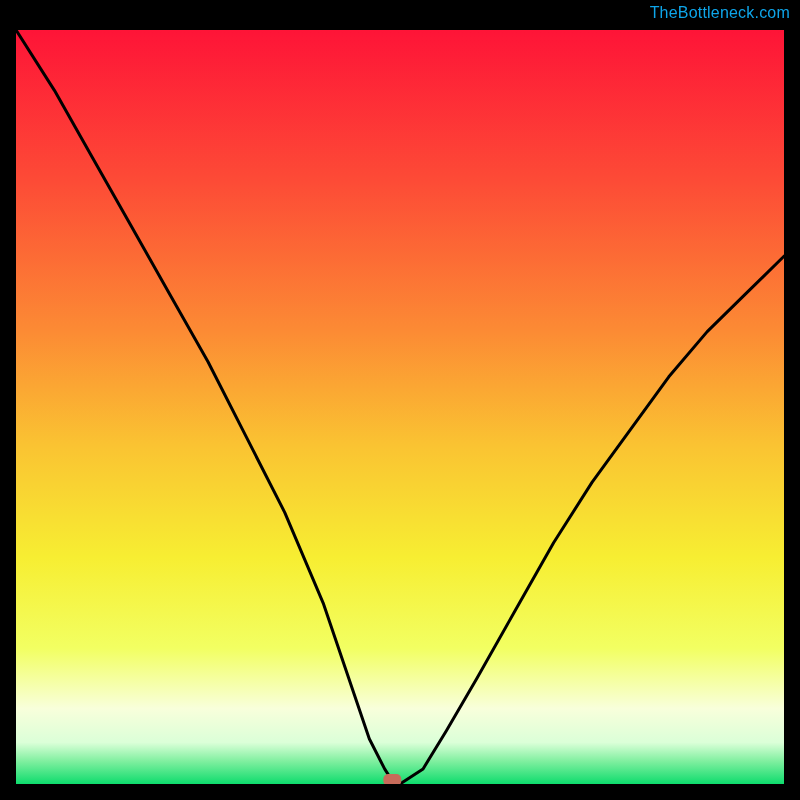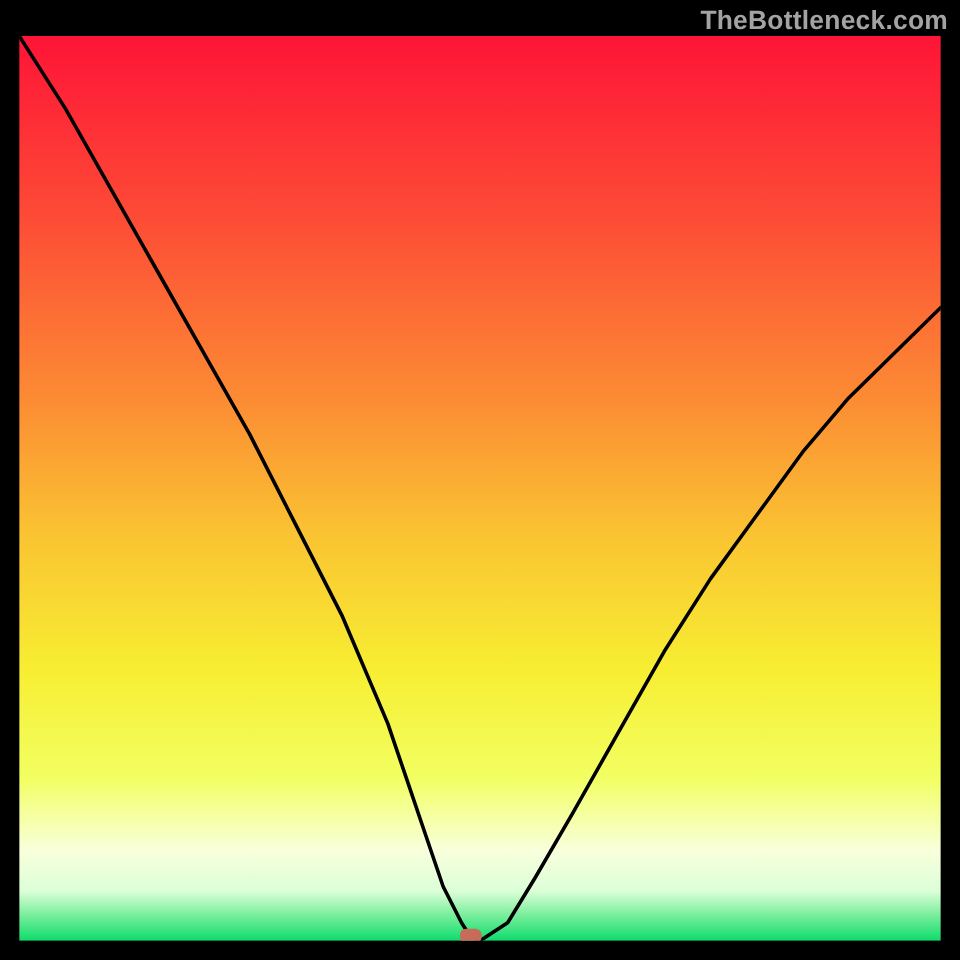--- a/index.html
+++ b/index.html
@@ -14,23 +14,23 @@
   .frame {
     position: relative;
     width: 800px;
     height: 800px;
     background: #000;
   }
   .watermark {
     position: absolute;
     top: 4px;
     right: 10px;
-    color: #a3a3a3;
-    font-size: 22px;
-    font-weight: 700;
+    color: #0ea5e9;
+    font-size: 16px;
+    font-weight: 400;
     letter-spacing: 0.2px;
     user-select: none;
     pointer-events: none;
   }
   .plot-outer {
     position: absolute;
     left: 16px;
     top: 30px;
     width: 768px;
     height: 754px;

